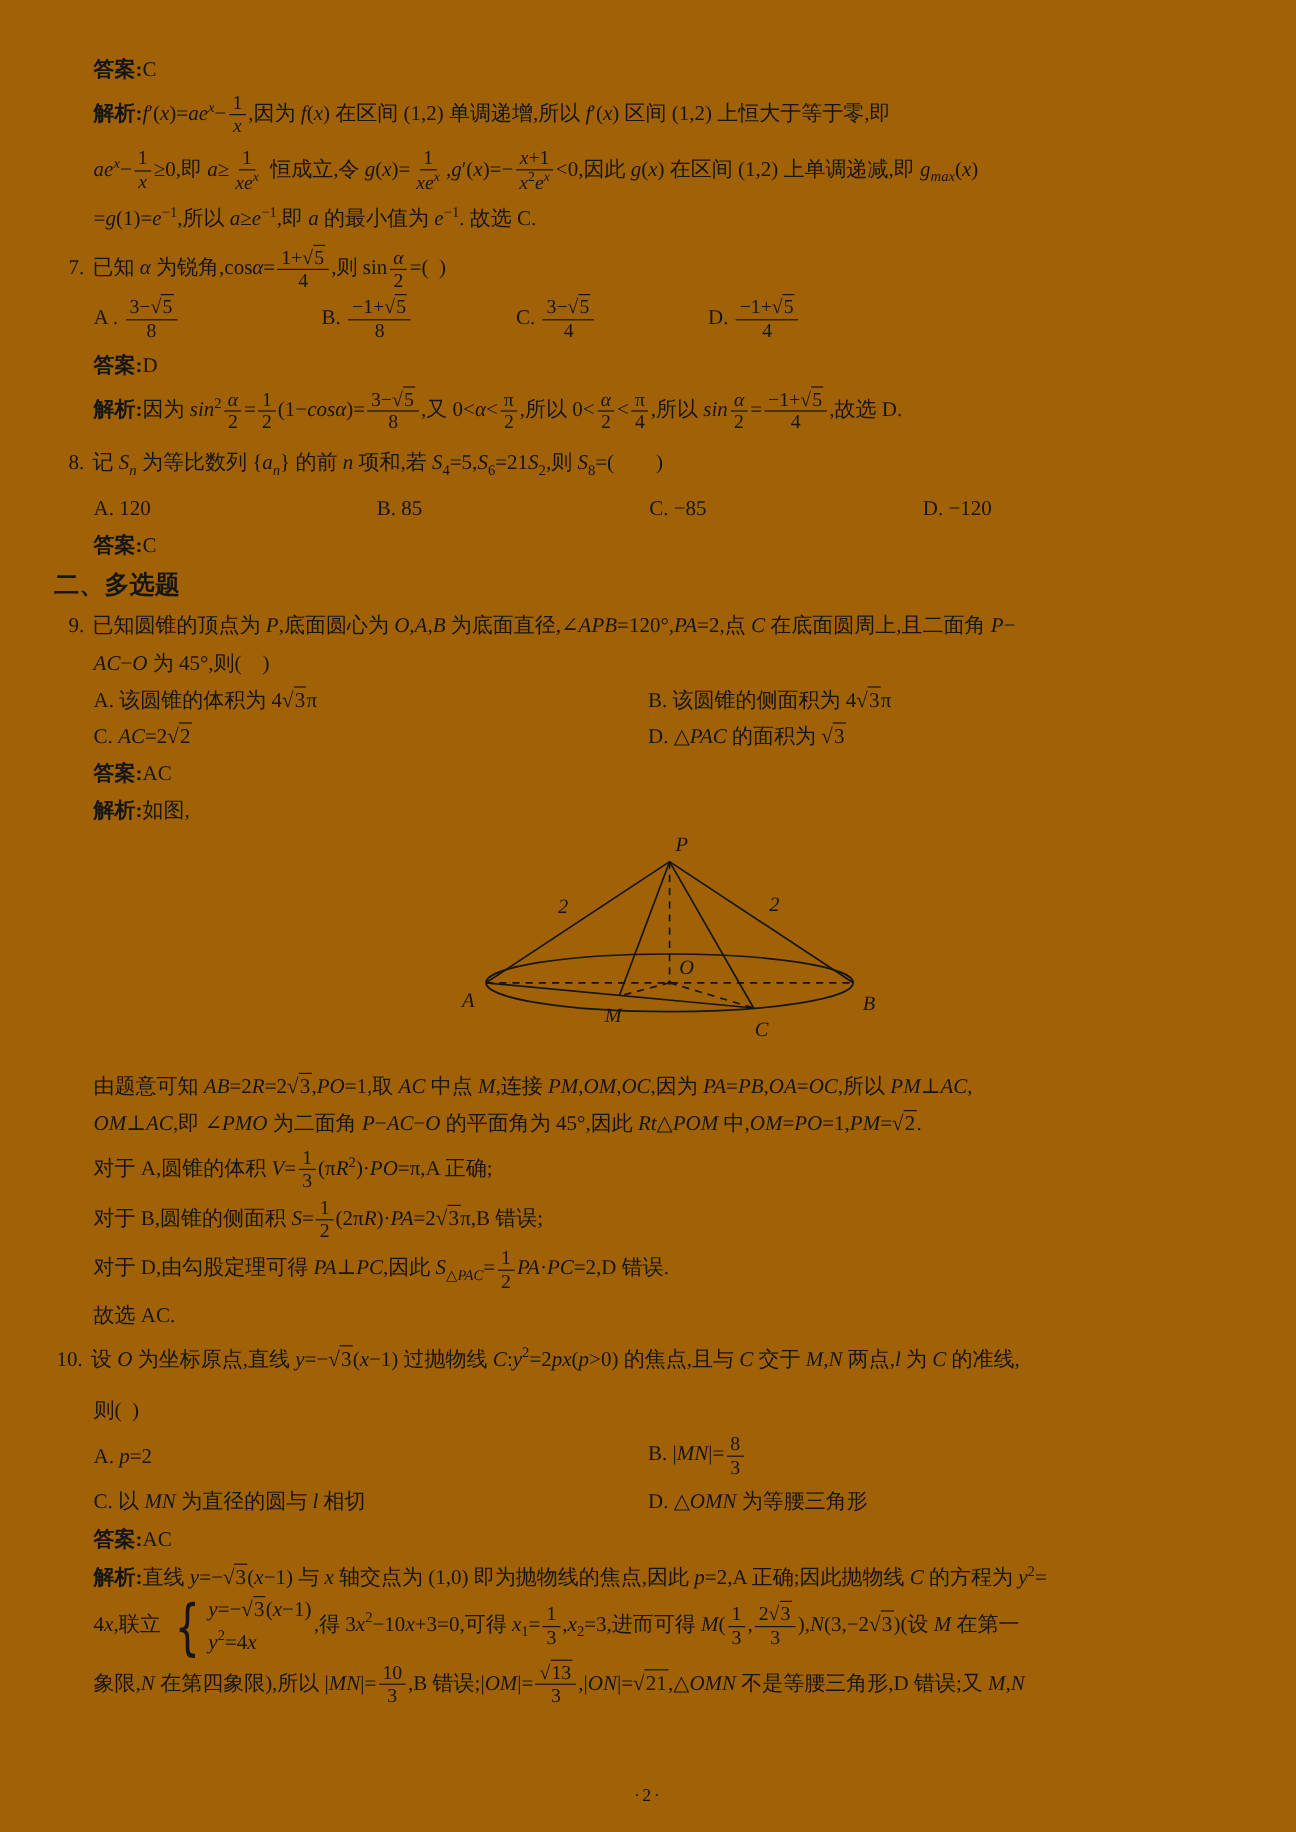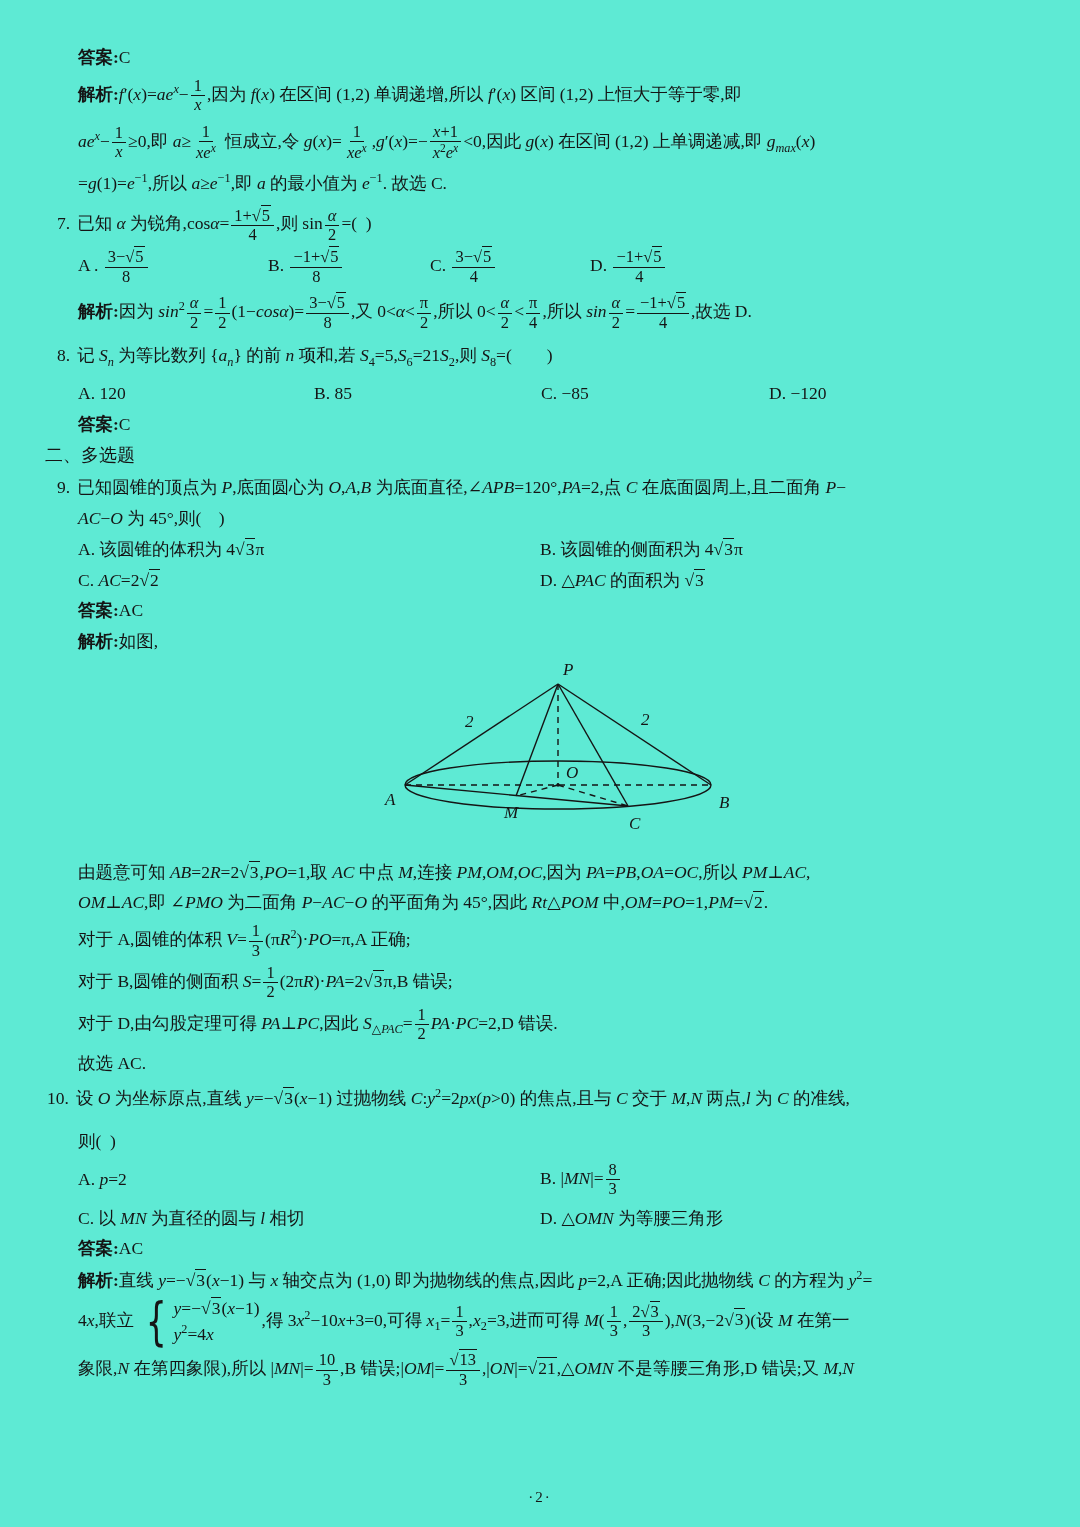--- a/index.html
+++ b/index.html
@@ -1,30 +1,30 @@
 <!DOCTYPE html>
 <html><head>
 <meta charset="utf-8">
 <style>
   html,body{margin:0;padding:0;background:#e8e8e8;}
   .page{
-    width:1080px;height:1527px;margin:0 auto;background:#5eead4;color:#151515;
+    width:1080px;height:1527px;margin:0 auto;background:#a16207;color:#151515;
     font-family:"Liberation Serif","DejaVu Serif",serif;font-size:17.5px;line-height:1.3;
     padding:46px 58px 0 45px;box-sizing:border-box;position:relative;overflow:hidden;
   }
   i{font-style:italic;}
   b{font-weight:bold;}
   sup,sub{font-size:0.70em;}
   .line{margin:0 0 8px 33px;}
   .qline{margin:0 0 8px 12px;}
   .q10line{margin:0 0 20px 2px;}
   .mbL{margin-bottom:12px;}
   .mbS{margin-bottom:4px;}
   .qnum{margin-right:7px;}
-  .sec{margin:0 0 9px 0;font-weight:normal;font-size:18px;}
+  .sec{margin:0 0 9px 0;font-weight:bold;font-size:21px;}
   
   .fr{display:inline-flex;flex-direction:column;align-items:center;vertical-align:middle;
       margin:0 2px;line-height:1.12;text-align:center;font-size:0.94em;}
   .fr .fn{border-bottom:1.3px solid #151515;padding:0 3px;}
   .fr .fd{padding:0 3px;}
   
   .sq{white-space:nowrap;}
   .sq .ov{border-top:1.3px solid #151515;padding:0 1px;}
   
   .sys{display:inline-flex;align-items:center;vertical-align:middle;margin:0 2px;}
@@ -88,20 +88,21 @@
         </span></span>
     <span>C. <span class="fr">
           <span class="fn">3−<span class="sq">√<span class="ov">5</span></span></span>
           <span class="fd">4</span>
         </span></span>
     <span>D. <span class="fr">
           <span class="fn">−1+<span class="sq">√<span class="ov">5</span></span></span>
           <span class="fd">4</span>
         </span></span>
   </div>
+  <div class="line"><b>答案:</b>D</div>
   <div class="line mbL"><b>解析:</b>因为 <i>sin</i><sup>2</sup><span class="fr">
         <span class="fn"><i>α</i></span>
         <span class="fd">2</span>
       </span>=<span class="fr">
         <span class="fn">1</span>
         <span class="fd">2</span>
       </span>(1−<i>cosα</i>)=<span class="fr">
         <span class="fn">3−<span class="sq">√<span class="ov">5</span></span></span>
         <span class="fd">8</span>
       </span>,又 0&lt;<i>α</i>&lt;<span class="fr">

